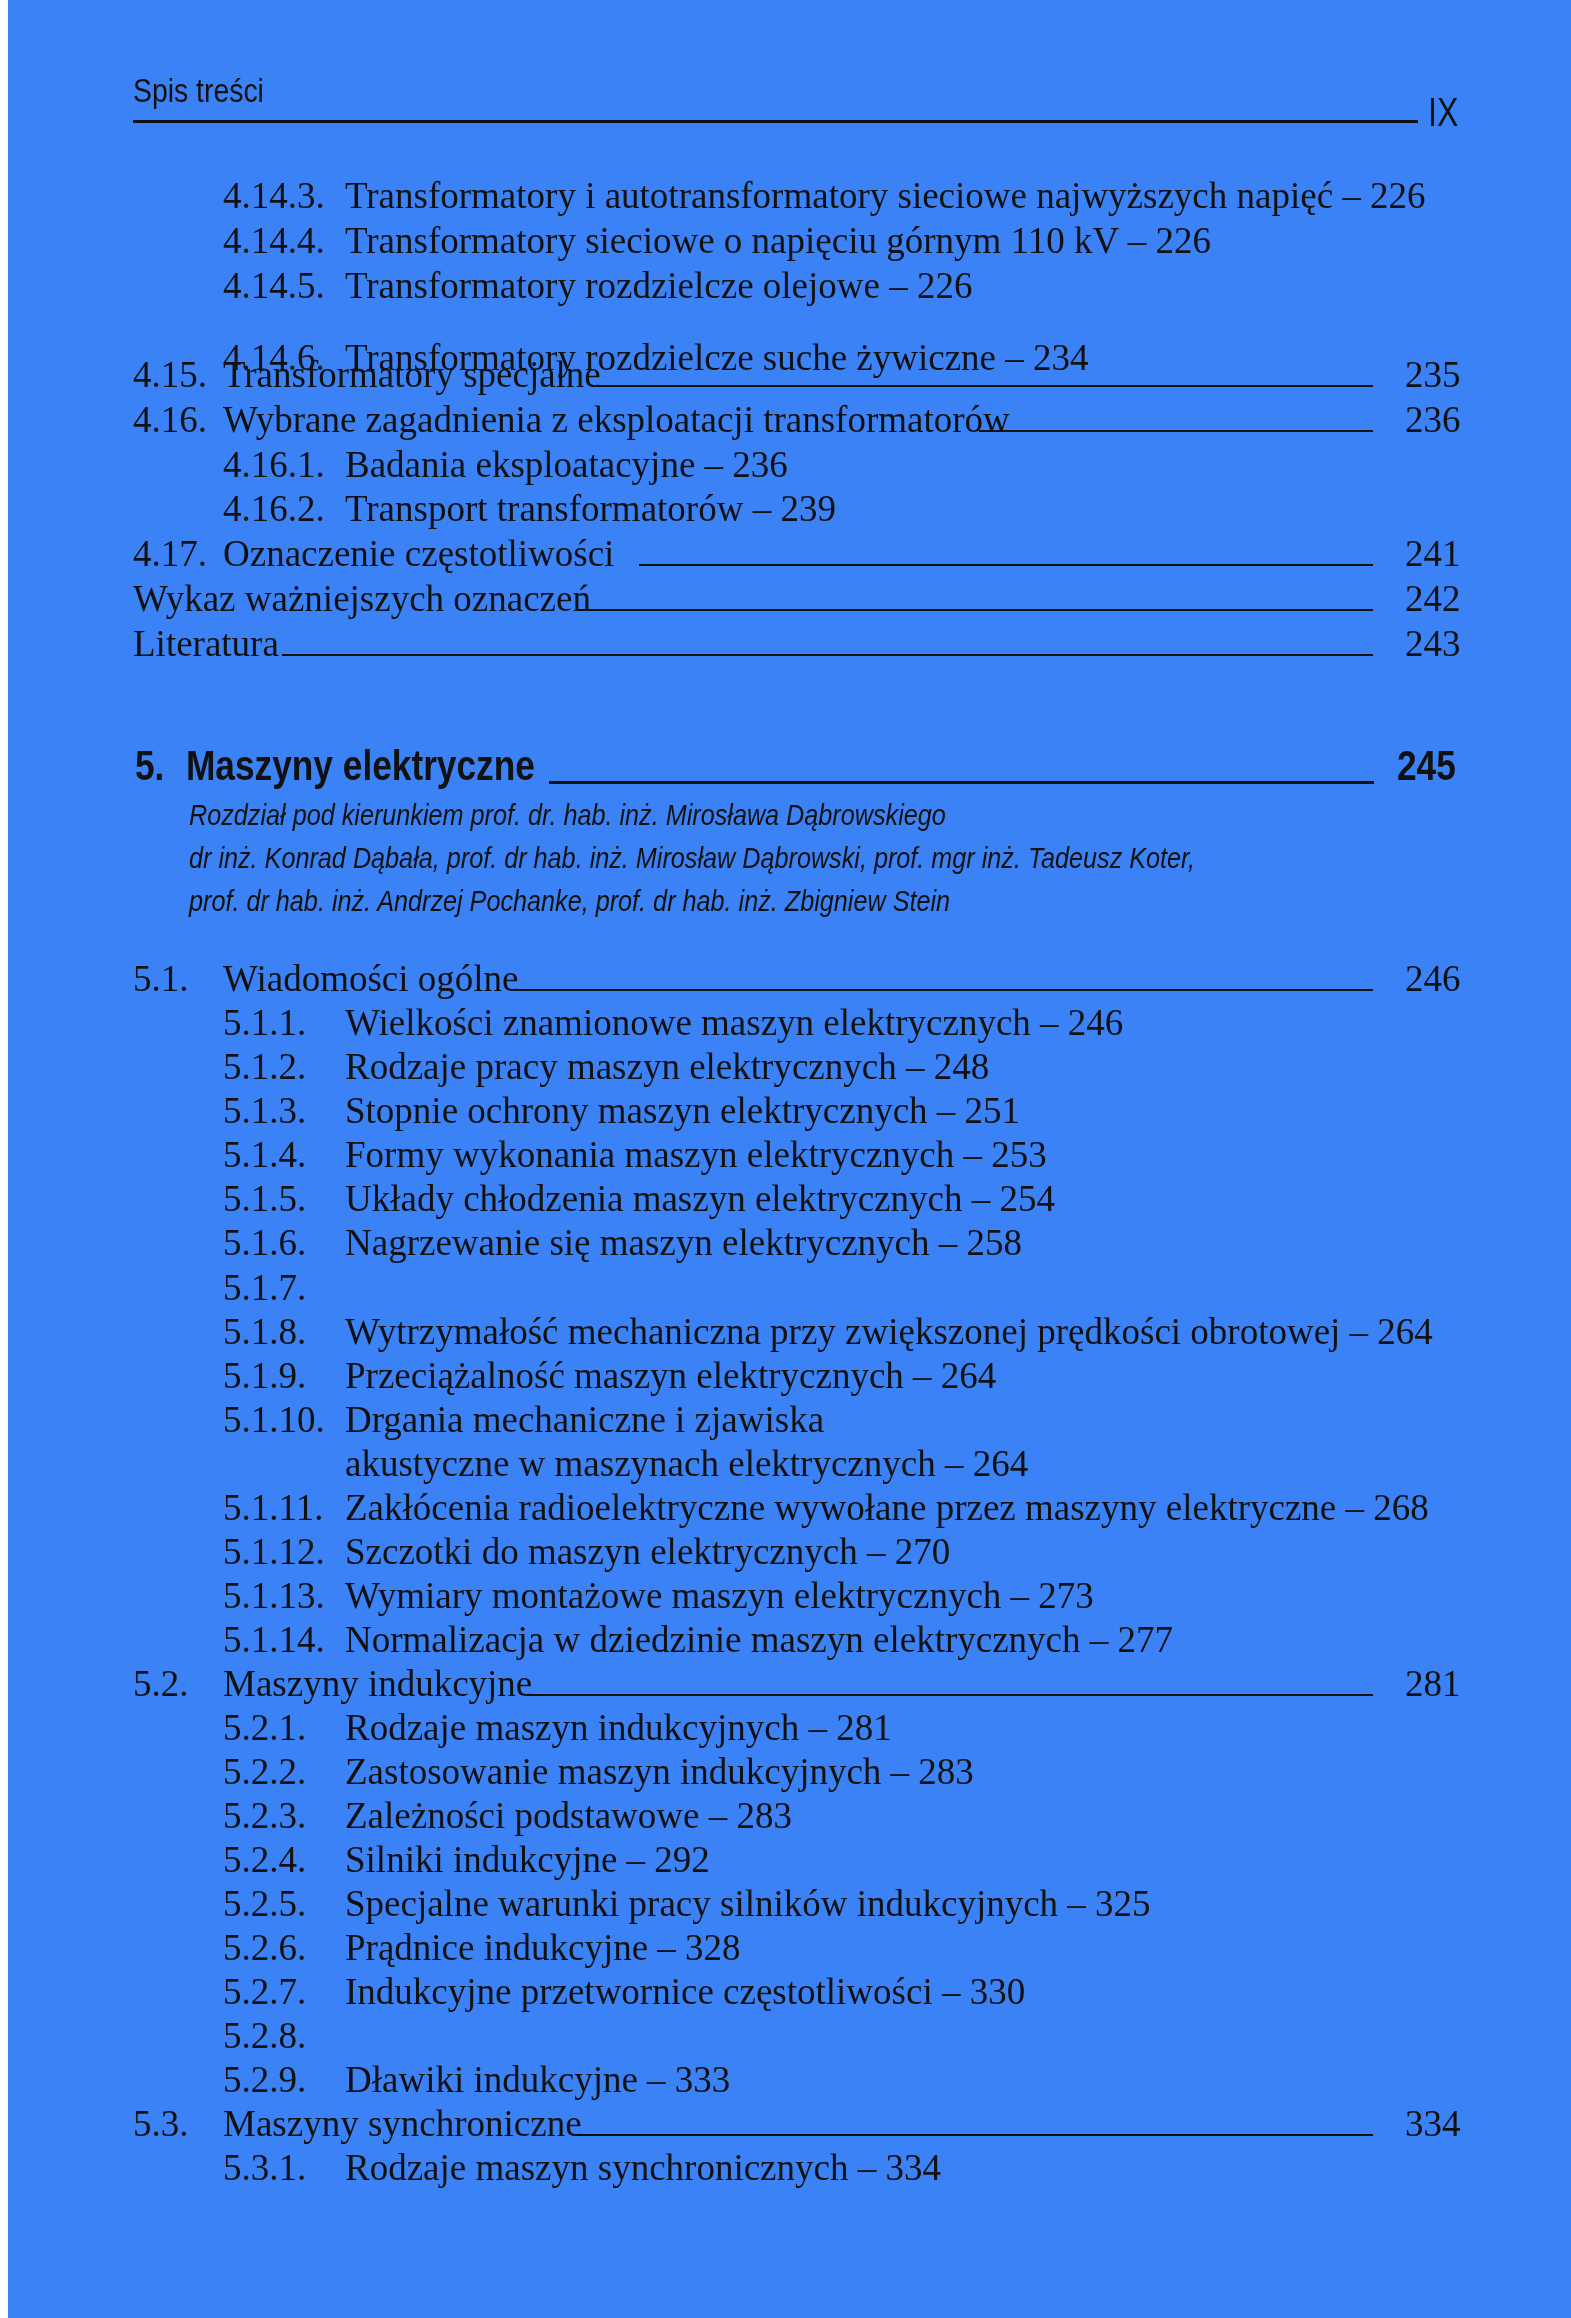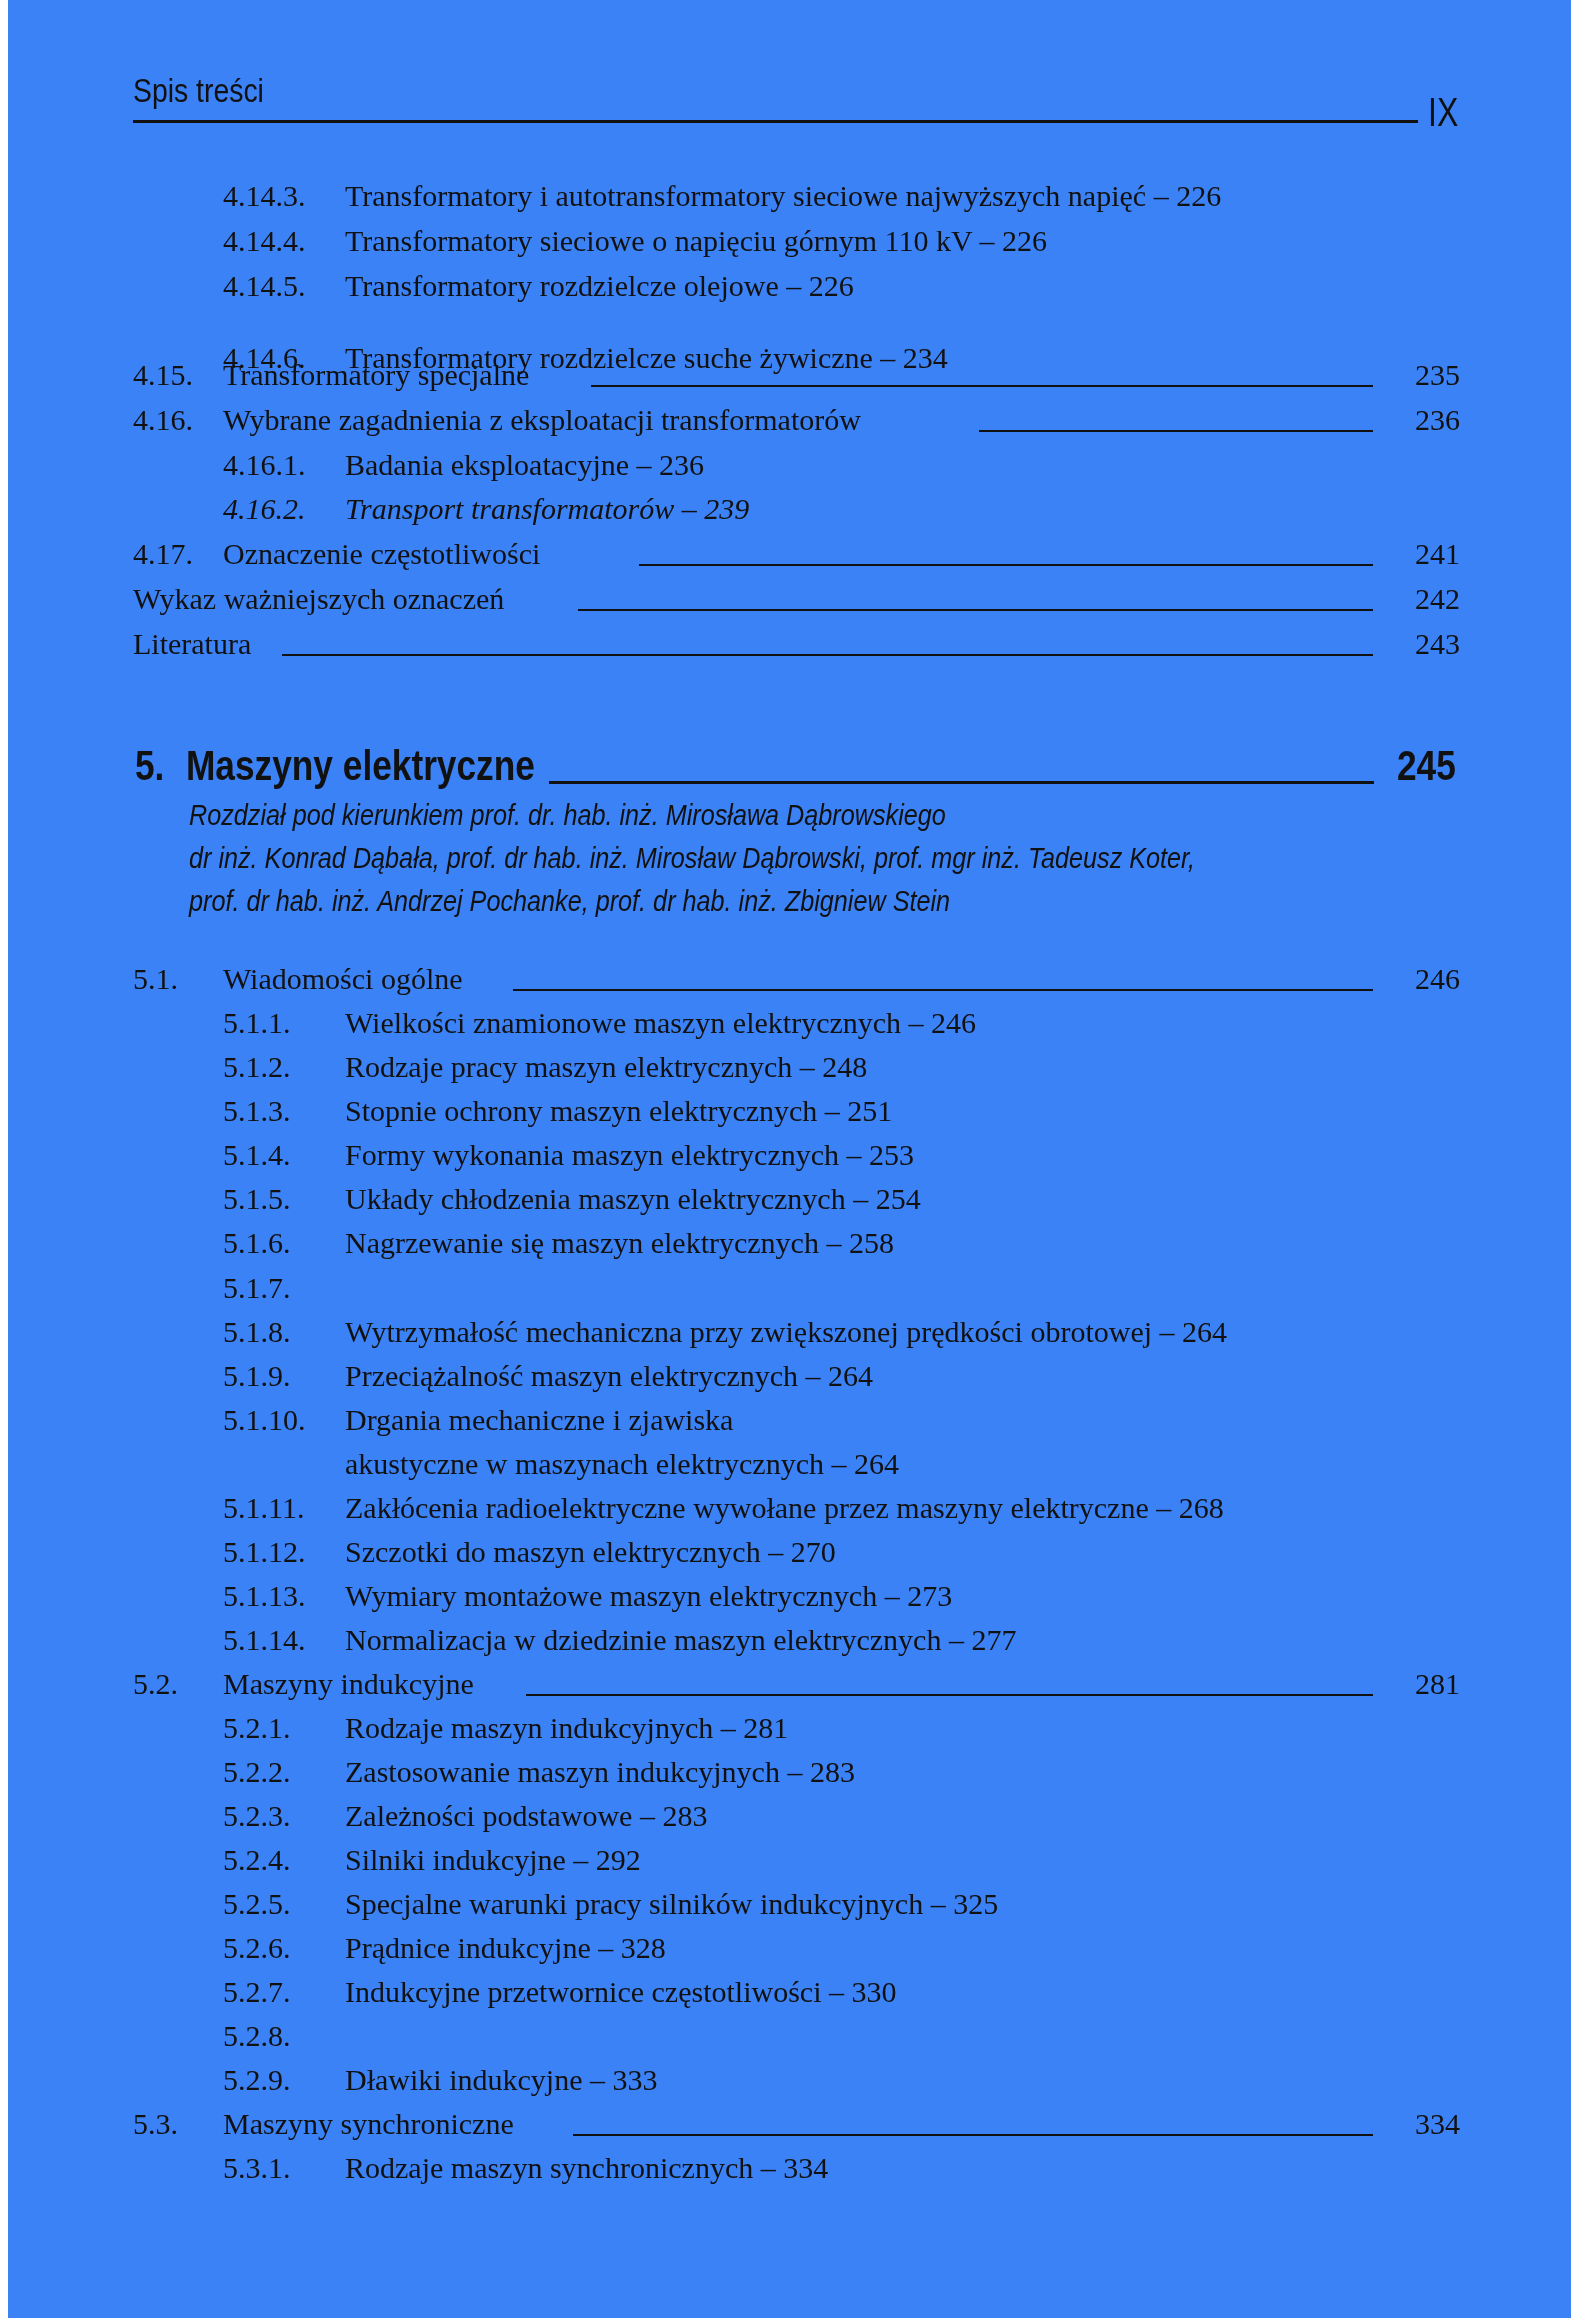--- a/index.html
+++ b/index.html
@@ -5,21 +5,21 @@
   html, body { margin: 0; padding: 0; background: #ffffff; }
   body { width: 1571px; height: 2319px; position: relative; overflow: hidden; color: #111; }
   .page { position: absolute; left: 8px; top: 0; width: 1571px; height: 2319px; background: #3b82f6; }
 
   
   .rh-title { position: absolute; left: 125px; top: 72px; font-family: "Liberation Sans", sans-serif; font-size: 33px; transform: scaleX(0.86); transform-origin: left top; white-space: nowrap; }
   .rh-rule { position: absolute; left: 125px; top: 120px; width: 1285px; height: 3px; background: #111; }
   .rh-page { position: absolute; left: 1420px; top: 90px; font-family: "Liberation Sans", sans-serif; font-size: 40px; transform: scaleX(0.8); transform-origin: left top; }
 
   
-  .row { position: absolute; left: 0; width: 1335px; height: 45px; font-family: "Liberation Serif", serif; font-size: 30px; line-height: 45px; white-space: nowrap; }
+  .row { position: absolute; left: 0; width: 1335px; height: 45px; font-family: "Liberation Serif", serif; font-size: 37px; line-height: 45px; white-space: nowrap; }
   .row .num, .row .title, .row .pg { position: absolute; top: 0; }
   .row .title { display: flex; align-items: baseline; }
   .row .pg { left: 1397px; width: 55px; text-align: right; }
   .leader { position: absolute; height: 2.2px; background: #111; top: 33px; }
 
   .lvl2 .num { left: 125px; }
   .lvl2 .title { left: 215px; }
   .lvl1 .title { left: 125px; }
   .lvl3 .num { left: 215px; }
   .lvl3 .title { left: 337px; }
@@ -68,21 +68,21 @@
       <div class="row lvl2" style="top: 397px;">
         <span class="num">4.16.</span>
         <span class="title">Wybrane zagadnienia z eksploatacji transformatorów</span>
         <div class="leader" style="left: 971px; width: 394px;"></div>
         <span class="pg">236</span>
       </div>
       <div class="row lvl3" style="top: 442px;">
         <span class="num">4.16.1.</span>
         <span class="title">Badania eksploatacyjne – 236</span>
       </div>
-      <div class="row lvl3" style="top: 486px; font-style: italic;">
+      <div class="row lvl3" style="top: 486px;">
         <span class="num">4.16.2.</span>
         <span class="title">Transport transformatorów – 239</span>
       </div>
       <div class="row lvl2" style="top: 531px;">
         <span class="num">4.17.</span>
         <span class="title">Oznaczenie częstotliwości</span>
         <div class="leader" style="left: 631px; width: 734px;"></div>
         <span class="pg">241</span>
       </div>
       <div class="row lvl1" style="top: 576px;">

